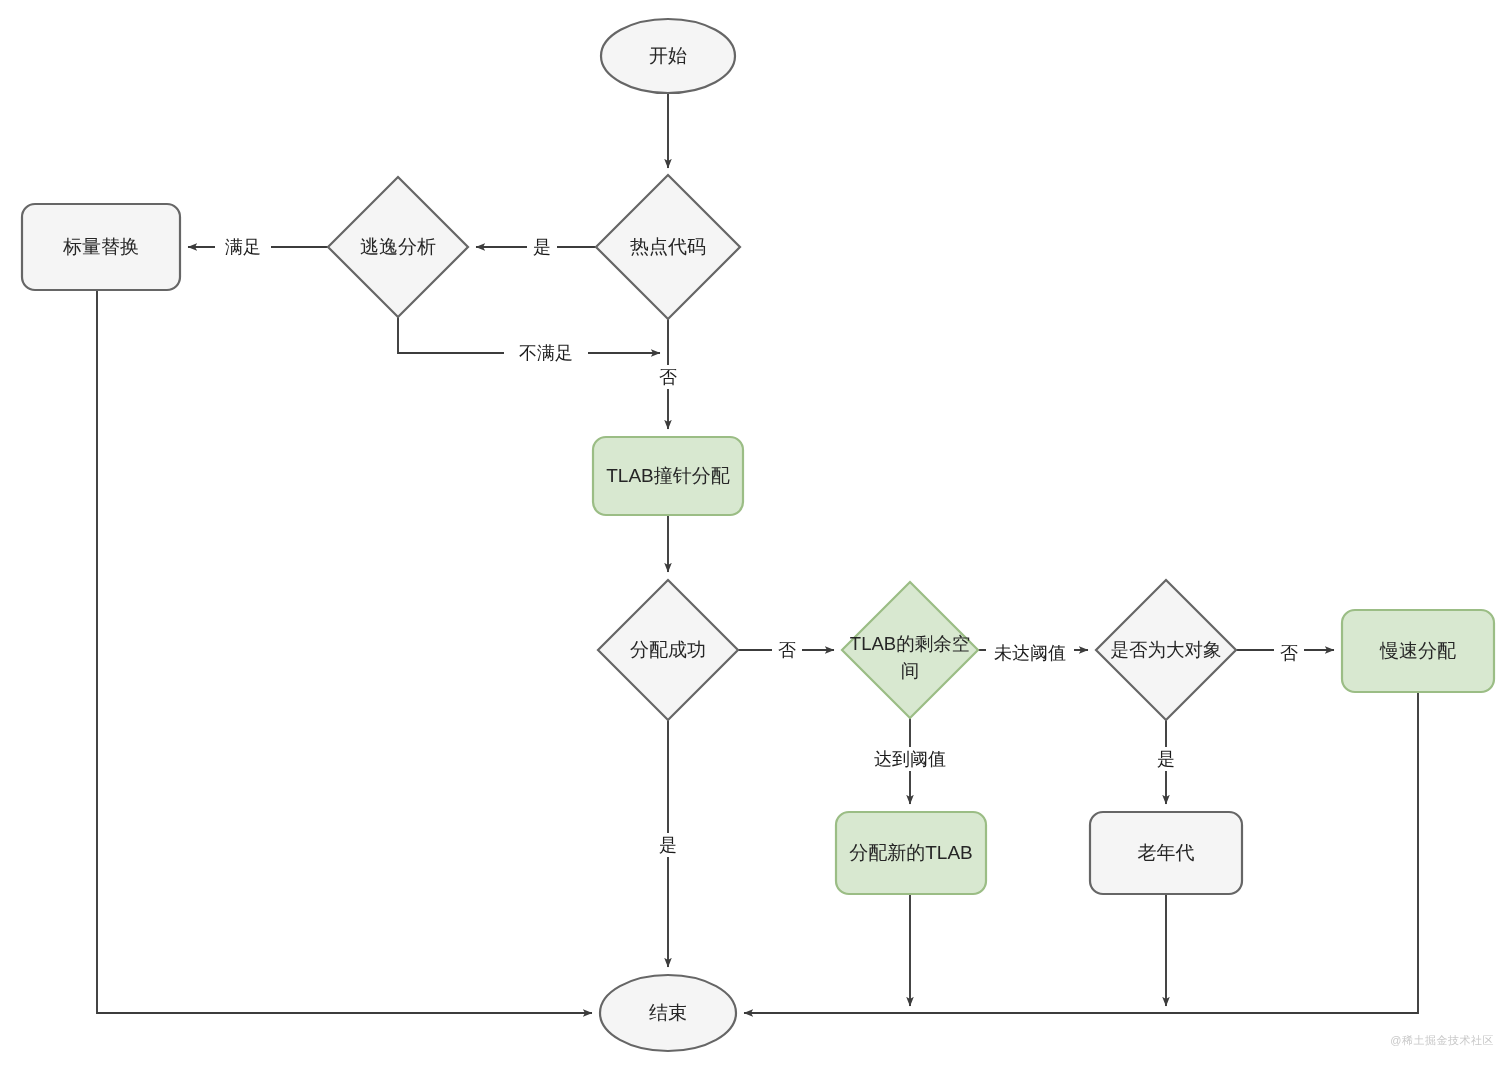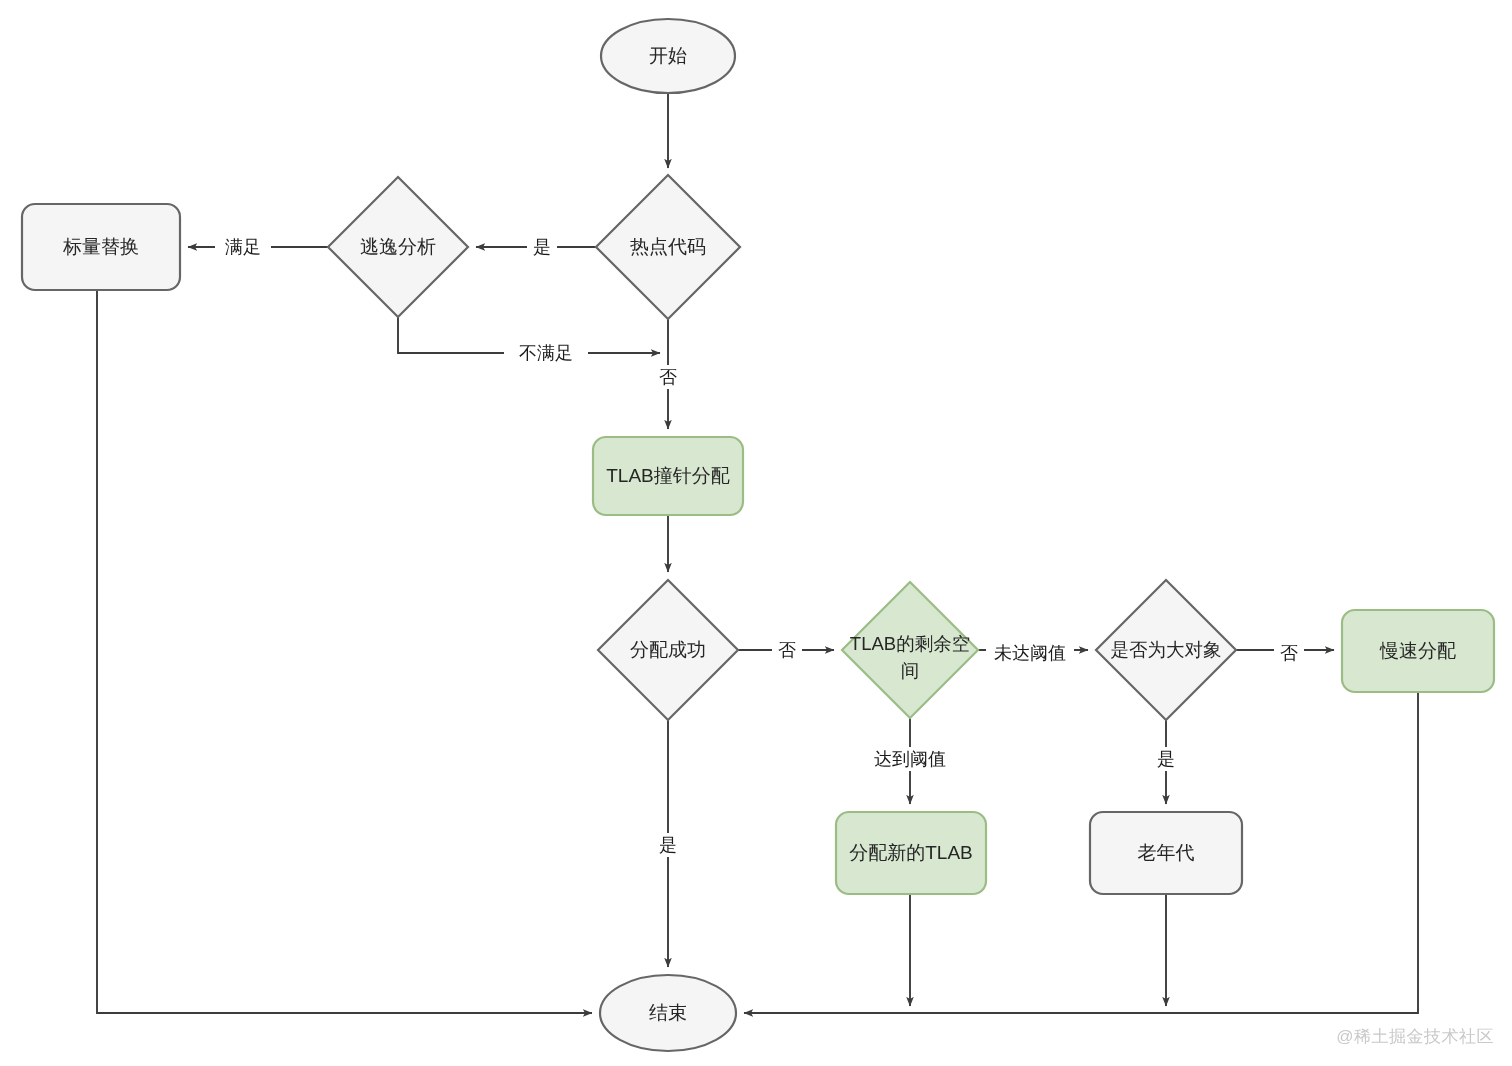--- a/index.html
+++ b/index.html
@@ -53,21 +53,21 @@
     dominant-baseline: middle;
   }
   .edge-label-bg {
     fill: #ffffff;
   }
   .watermark {
     position: absolute;
     right: 18px;
     bottom: 18px;
     font-family: "Liberation Sans", "DejaVu Sans", sans-serif;
-    font-size: 17px;
+    font-size: 11px;
     color: #c9c9c9;
     letter-spacing: 0.5px;
     user-select: none;
     margin-top: 33px;
   }
 </style>
 </head>
 <body>
 
 <div id="canvas">

